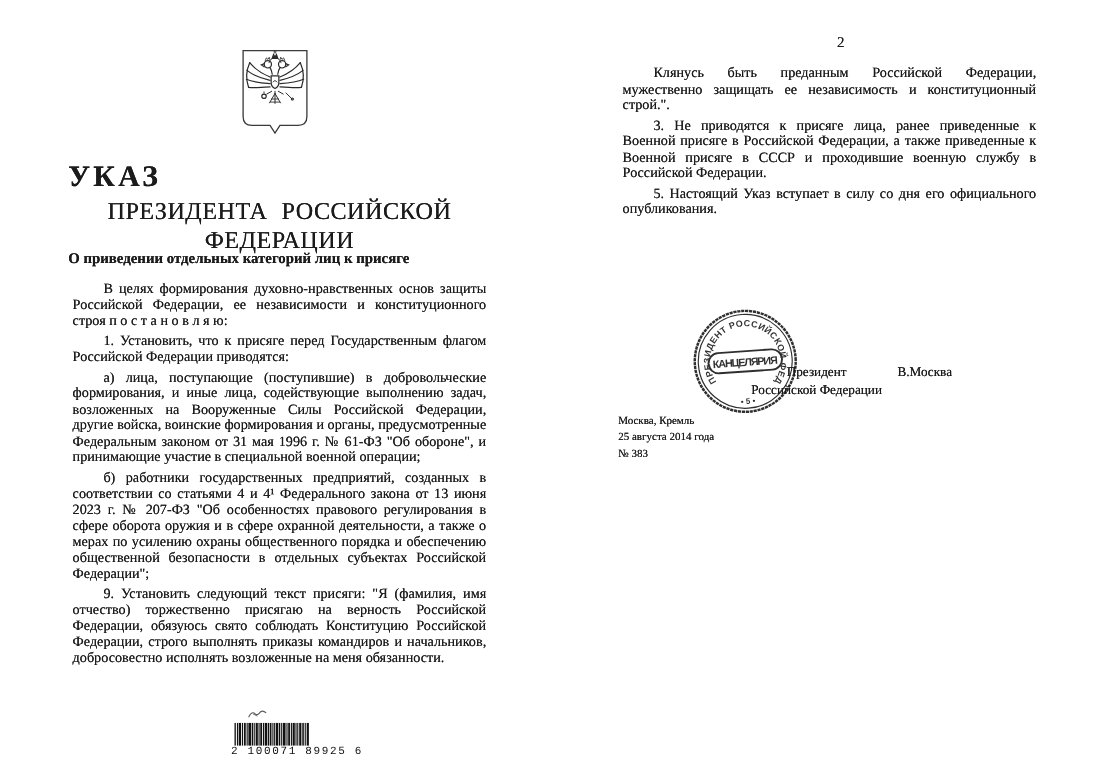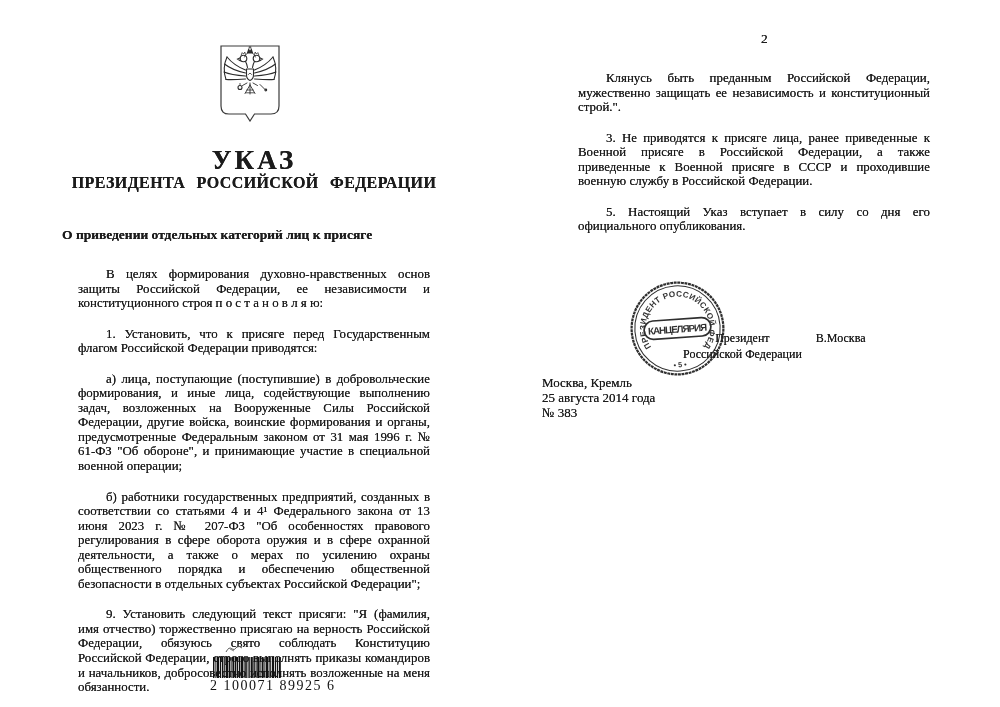--- a/index.html
+++ b/index.html
@@ -4,58 +4,58 @@
 <style>
   html,body{margin:0;padding:0;background:#ffffff;}
   .sheet{
     position:relative;width:1000px;height:707px;background:#ffffff;overflow:hidden;
     font-family:"Liberation Serif", serif;color:#1b1b1b;
   }
   .abs{position:absolute;}
   
   .coat{left:218px;top:43px;width:64px;height:79px;}
   .title{
-    left:62px;top:127px;width:384px;text-align:center;
+    left:62px;top:127px;width:384px;
     font-size:27px;font-weight:bold;letter-spacing:3px;
     text-shadow:0 0 .4px #222;
   }
   .subtitle{
     left:62px;top:161px;width:384px;text-align:center;
-    font-size:16px;font-weight:bold;letter-spacing:.4px;word-spacing:7px;
+    font-size:22px;font-weight:normal;letter-spacing:.4px;word-spacing:7px;
     text-shadow:0 0 .4px #222;
   }
   .subject{
     left:62px;top:213px;width:384px;
     font-size:13.5px;font-weight:bold;text-shadow:0 0 .3px #222;
   }
   .doc-body{
     width:384px;font-size:12.9px;line-height:14.55px;text-align:justify;
     text-shadow:0 0 .3px #333;
   }
   .body-1{left:62px;top:251px;}
   .body-2{left:562px;top:55px;}
-  .doc-body p{margin:16px;text-indent:28px;}
+  .doc-body p{margin:4px;text-indent:28px;}
   
   .barcode-wrap{left:210px;top:644px;width:84px;height:46px;}
   .scribble{position:absolute;left:14px;top:0px;}
   .bars{position:absolute;left:3px;top:13px;}
   .barcode-digits{
     position:absolute;left:0px;top:34px;width:78px;text-align:right;
-    font-size:14px;letter-spacing:1.5px;white-space:nowrap;color:#111;
+    font-size:10px;letter-spacing:1.5px;white-space:nowrap;color:#111;font-family:Liberation Mono, monospace;
   }
   
   .page-number{left:761px;top:31px;font-size:13.5px;text-shadow:0 0 .3px #333;}
   .signature{
     left:683px;top:331px;display:flex;align-items:flex-start;gap:14px;
     font-size:12px;line-height:15.5px;text-shadow:0 0 .3px #333;white-space:nowrap;font-family:Liberation Serif, serif;
   }
   .sig-line1{text-align:center;}
   .stamp{left:629px;top:279px;width:97px;height:99px;transform:rotate(-4deg);opacity:.92;}
   .footer{
-    left:542px;top:376px;font-size:13px;line-height:14.8px;
+    left:562px;top:376px;font-size:10px;line-height:14.8px;
     text-shadow:0 0 .3px #333;
   }
   .stamp text{font-family:"Liberation Sans", sans-serif;fill:#1e1e1e;}
 </style>
 </head>
 <body>
 
 <div class="sheet">
 
   <section>

